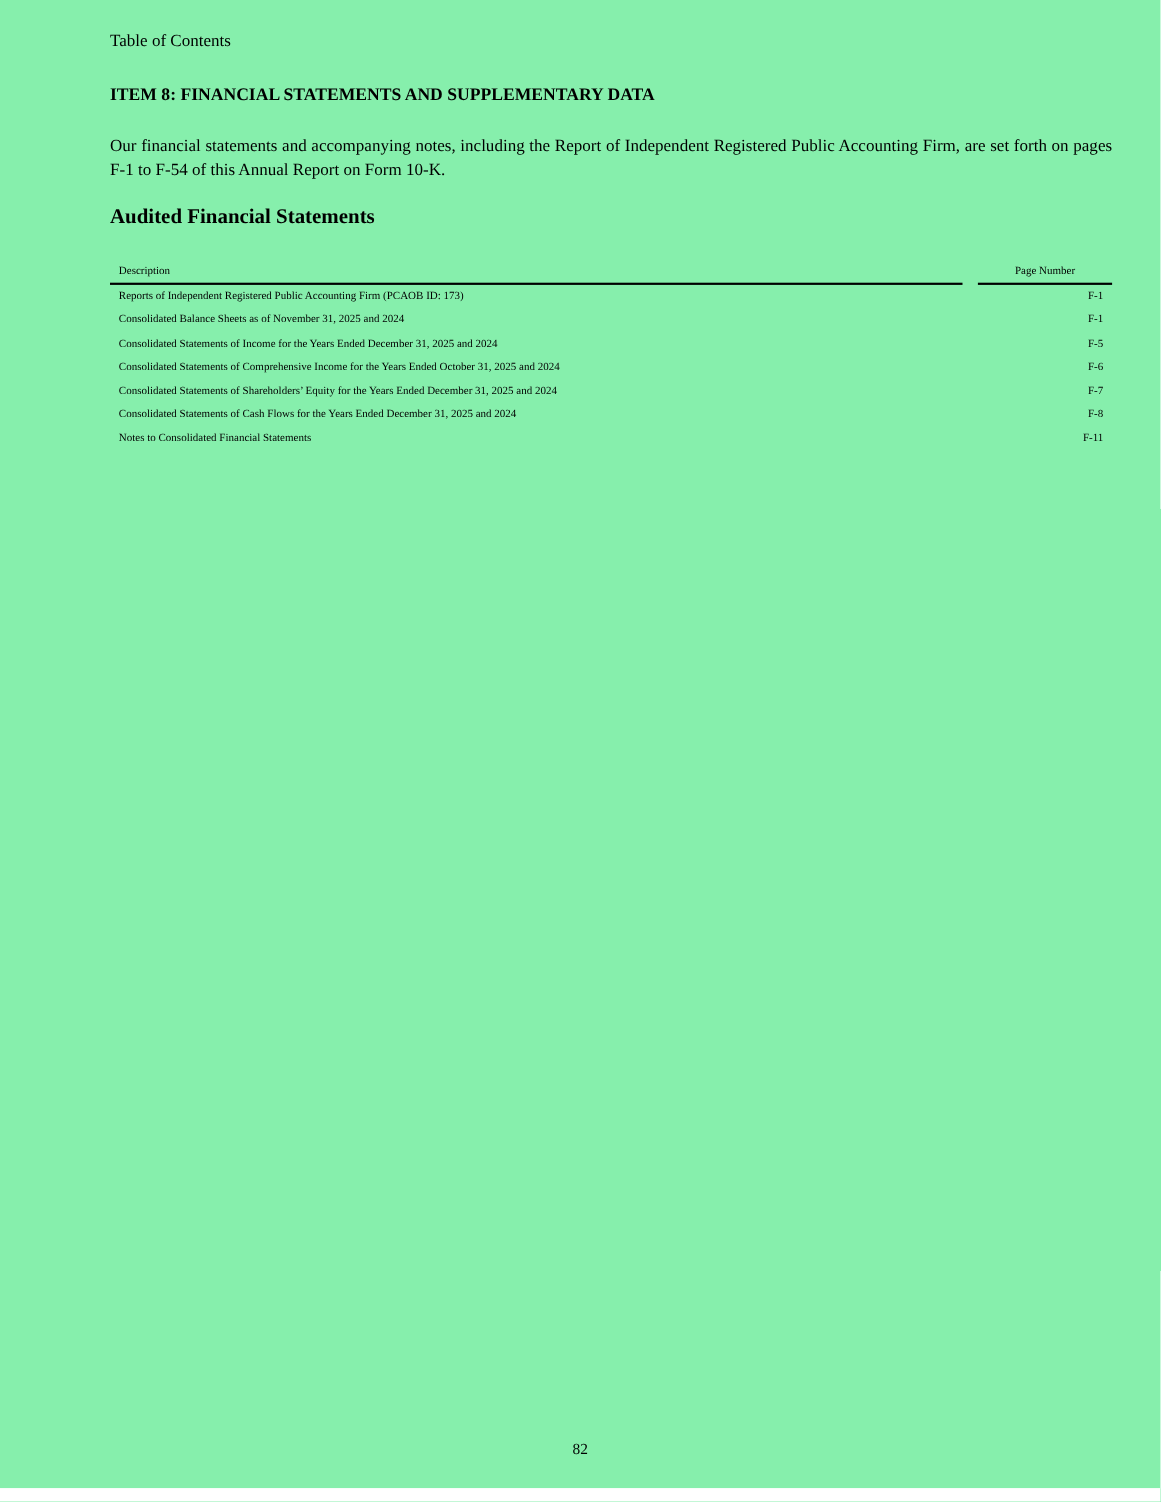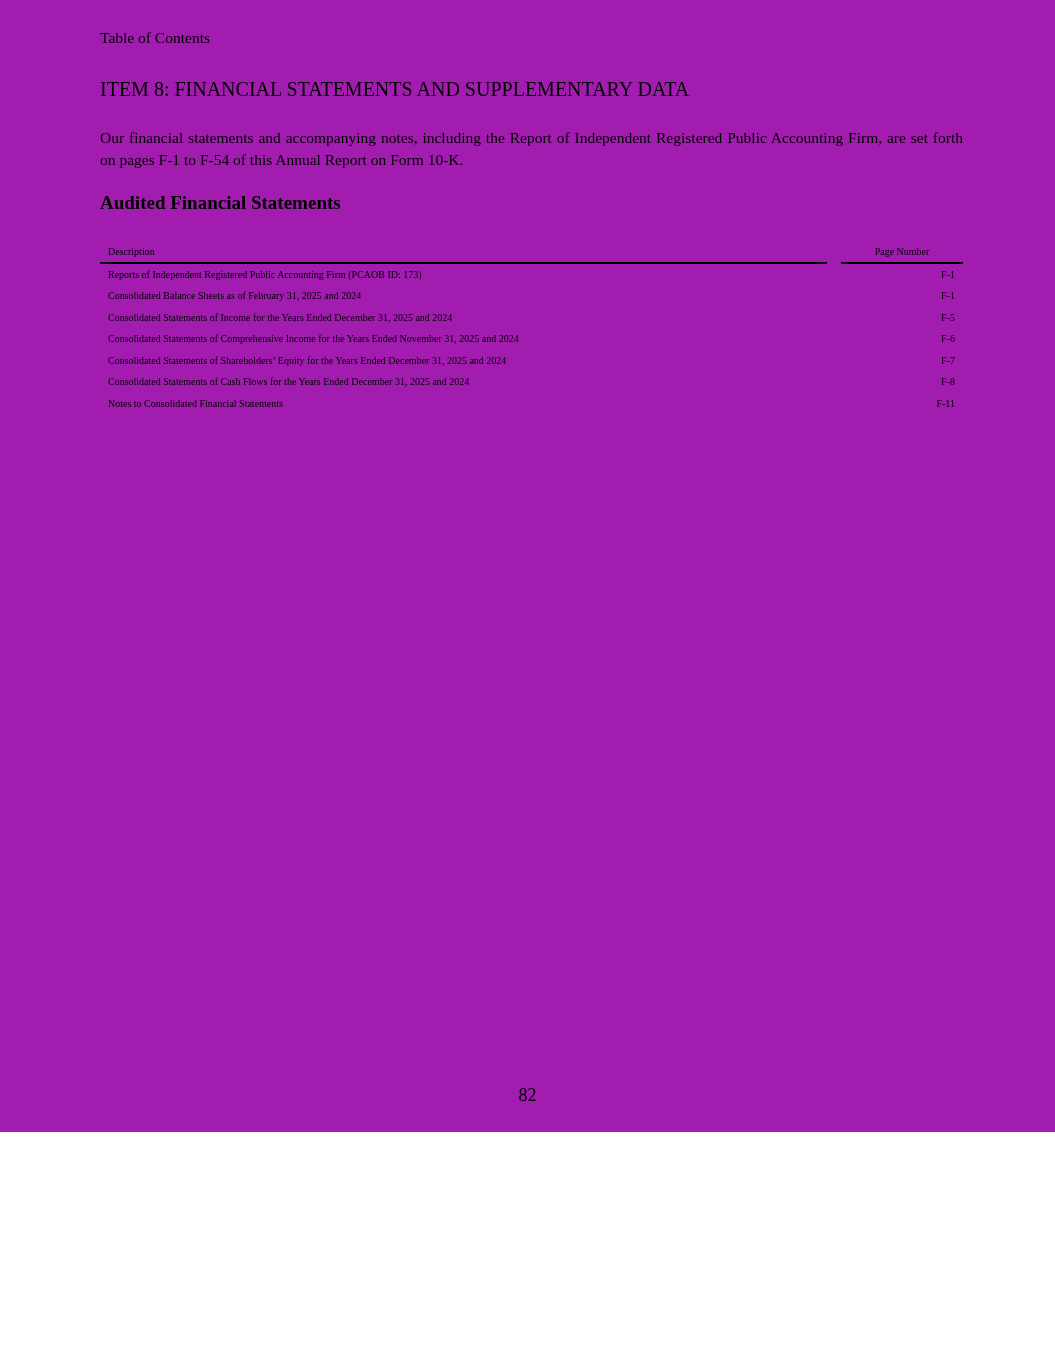--- a/index.html
+++ b/index.html
@@ -3,36 +3,36 @@
 <meta charset="utf-8">
 <style>
   html, body {
     margin: 0;
     padding: 0;
     background: #ffffff;
   }
   .page {
     position: relative;
     width: 1055px;
-    height: 1132px;
+    height: 1353px;
     margin: 0 auto;
-    background: #a21caf;
+    background: #86efac;
     box-sizing: border-box;
-    padding: 28px 92px 0 100px;
+    padding: 28px 44px 0 100px;
     font-family: "Liberation Serif", "DejaVu Serif", serif;
     font-size: 15.5px;
     color: #000000;
   }
   .toc {
     margin: 0;
     line-height: 1.25;
   }
   .heading {
-    font-size: 20px;
-    font-weight: normal;
+    font-size: 16px;
+    font-weight: bold;
     margin: 30px 0 0 0;
     line-height: 1.25;
   }
   .intro {
     margin: 25px 0 13px 0;
     text-align: justify;
     line-height: 1.38;
   }
   .subheading {
     font-size: 19px;
@@ -74,21 +74,21 @@
   }
   table.fs-table td.page-cell {
     text-align: right;
   }
   .folio {
     position: absolute;
     left: 0;
     bottom: 26px;
     width: 100%;
     text-align: center;
-    font-size: 18px;
+    font-size: 14px;
   }
 </style>
 </head>
 <body>
 
 <div class="page">
 
   <div class="toc">Table of Contents</div>
 
   <h1 class="heading">ITEM 8: FINANCIAL STATEMENTS AND SUPPLEMENTARY DATA</h1>
@@ -105,31 +105,31 @@
         <th class="page-col">Page Number</th>
       </tr>
     </thead>
     <tbody>
         <tr>
           <td class="desc-cell">Reports of Independent Registered Public Accounting Firm (PCAOB ID: 173)</td>
           <td class="spacer-cell"></td>
           <td class="page-cell">F-1</td>
         </tr>
         <tr>
-          <td class="desc-cell">Consolidated Balance Sheets as of February 31, 2025 and 2024</td>
+          <td class="desc-cell">Consolidated Balance Sheets as of November 31, 2025 and 2024</td>
           <td class="spacer-cell"></td>
           <td class="page-cell">F-1</td>
         </tr>
         <tr>
           <td class="desc-cell">Consolidated Statements of Income for the Years Ended December 31, 2025 and 2024</td>
           <td class="spacer-cell"></td>
           <td class="page-cell">F-5</td>
         </tr>
         <tr>
-          <td class="desc-cell">Consolidated Statements of Comprehensive Income for the Years Ended November 31, 2025 and 2024</td>
+          <td class="desc-cell">Consolidated Statements of Comprehensive Income for the Years Ended October 31, 2025 and 2024</td>
           <td class="spacer-cell"></td>
           <td class="page-cell">F-6</td>
         </tr>
         <tr>
           <td class="desc-cell">Consolidated Statements of Shareholders’ Equity for the Years Ended December 31, 2025 and 2024</td>
           <td class="spacer-cell"></td>
           <td class="page-cell">F-7</td>
         </tr>
         <tr>
           <td class="desc-cell">Consolidated Statements of Cash Flows for the Years Ended December 31, 2025 and 2024</td>

